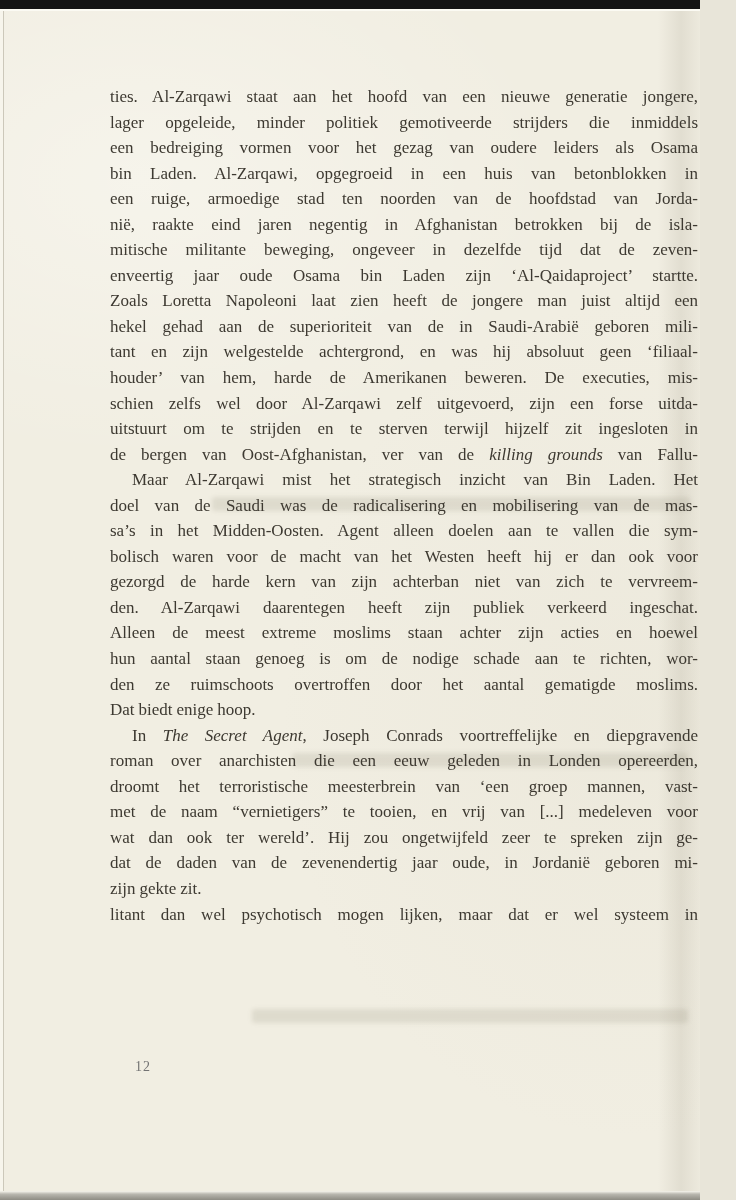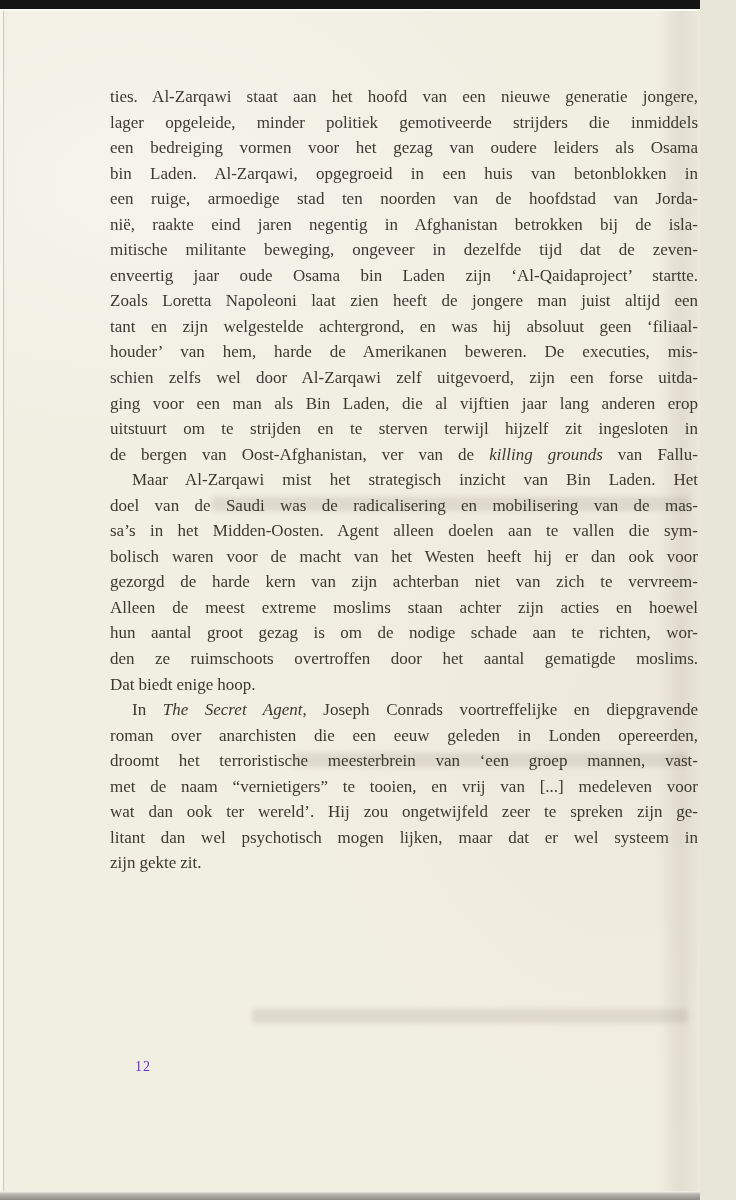--- a/index.html
+++ b/index.html
@@ -68,21 +68,21 @@
   }
   .line.para-last { text-align-last: left; }
   .line.indent { text-indent: 22px; }
   .line i { font-style: italic; }
   
   .page-number {
     position: absolute;
     left: 135px; top: 1059px;
     font-size: 14px;
     letter-spacing: 1px;
-    color: #6d28d9;
+    color: #737373;
   }
   
   .bleed {
     position: absolute;
     height: 14px;
     background: rgba(150, 143, 125, 0.20);
     filter: blur(2.2px);
     border-radius: 3px;
   }
   .bleed-1 { left: 212px; top: 497px; width: 478px; }
@@ -118,43 +118,45 @@
       <div class="paragraph">
         <div class="line">ties. Al-Zarqawi staat aan het hoofd van een nieuwe generatie jongere,</div>
         <div class="line">lager opgeleide, minder politiek gemotiveerde strijders die inmiddels</div>
         <div class="line">een bedreiging vormen voor het gezag van oudere leiders als Osama</div>
         <div class="line">bin Laden. Al-Zarqawi, opgegroeid in een huis van betonblokken in</div>
         <div class="line">een ruige, armoedige stad ten noorden van de hoofdstad van Jorda-</div>
         <div class="line">nië, raakte eind jaren negentig in Afghanistan betrokken bij de isla-</div>
         <div class="line">mitische militante beweging, ongeveer in dezelfde tijd dat de zeven-</div>
         <div class="line">enveertig jaar oude Osama bin Laden zijn ‘Al-Qaidaproject’ startte.</div>
         <div class="line">Zoals Loretta Napoleoni laat zien heeft de jongere man juist altijd een</div>
+        <div class="line">hekel gehad aan de superioriteit van de in Saudi-Arabië geboren mili-</div>
         <div class="line">tant en zijn welgestelde achtergrond, en was hij absoluut geen ‘filiaal-</div>
         <div class="line">houder’ van hem, harde de Amerikanen beweren. De executies, mis-</div>
         <div class="line">schien zelfs wel door Al-Zarqawi zelf uitgevoerd, zijn een forse uitda-</div>
-        <div class="line">ging voor een man als Bin Laden, die al vijftien jaar lang anderen erop</div>
         <div class="line">uitstuurt om te strijden en te sterven terwijl hijzelf zit ingesloten in</div>
         <div class="line">de bergen van Oost-Afghanistan, ver van de <i>killing grounds</i> van Fallu-</div>
       </div>
       <div class="paragraph">
         <div class="line indent">Maar Al-Zarqawi mist het strategisch inzicht van Bin Laden. Het</div>
         <div class="line">doel van de Saudi was de radicalisering en mobilisering van de mas-</div>
         <div class="line">sa’s in het Midden-Oosten. Agent alleen doelen aan te vallen die sym-</div>
         <div class="line">bolisch waren voor de macht van het Westen heeft hij er dan ook voor</div>
         <div class="line">gezorgd de harde kern van zijn achterban niet van zich te vervreem-</div>
+        <div class="line">den. Al-Zarqawi daarentegen heeft zijn publiek verkeerd ingeschat.</div>
         <div class="line">Alleen de meest extreme moslims staan achter zijn acties en hoewel</div>
-        <div class="line">hun aantal groot gezag is om de nodige schade aan te richten, wor-</div>
+        <div class="line">hun aantal staan genoeg is om de nodige schade aan te richten, wor-</div>
         <div class="line">den ze ruimschoots overtroffen door het aantal gematigde moslims.</div>
         <div class="line para-last">Dat biedt enige hoop.</div>
       </div>
       <div class="paragraph">
         <div class="line indent">In <i>The Secret Agent</i>, Joseph Conrads voortreffelijke en diepgravende</div>
         <div class="line">roman over anarchisten die een eeuw geleden in Londen opereerden,</div>
         <div class="line">droomt het terroristische meesterbrein van ‘een groep mannen, vast-</div>
         <div class="line">met de naam “vernietigers” te tooien, en vrij van [...] medeleven voor</div>
         <div class="line">wat dan ook ter wereld’. Hij zou ongetwijfeld zeer te spreken zijn ge-</div>
+        <div class="line">dat de daden van de zevenendertig jaar oude, in Jordanië geboren mi-</div>
+        <div class="line para-last">zijn gekte zit.</div>
         <div class="line">litant dan wel psychotisch mogen lijken, maar dat er wel systeem in</div>
-        <div class="line para-last">zijn gekte zit.</div>
       </div>
     </div>
 
   <div class="page-number">12</div>
 </div>
 
 </body></html>

